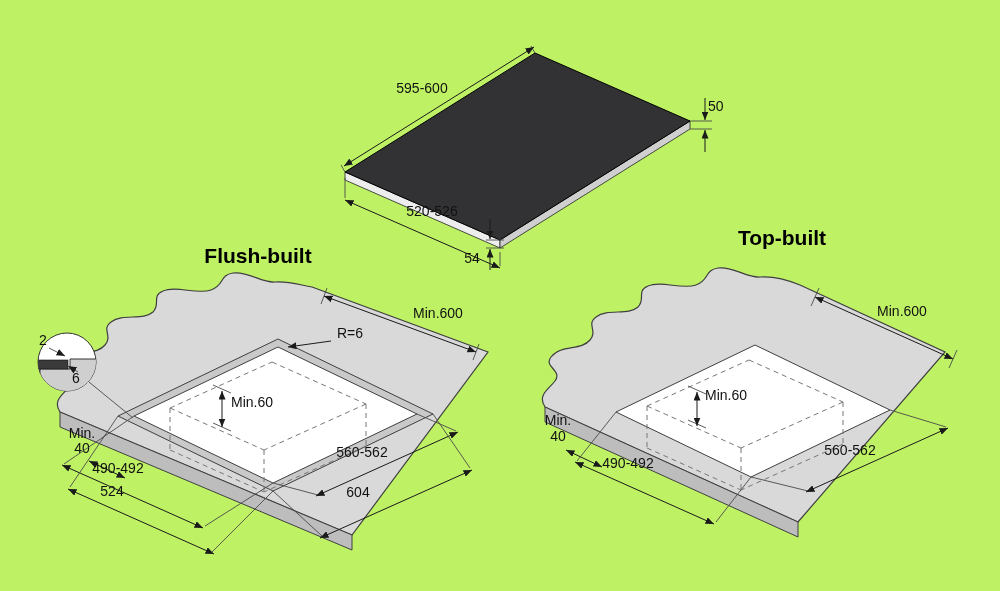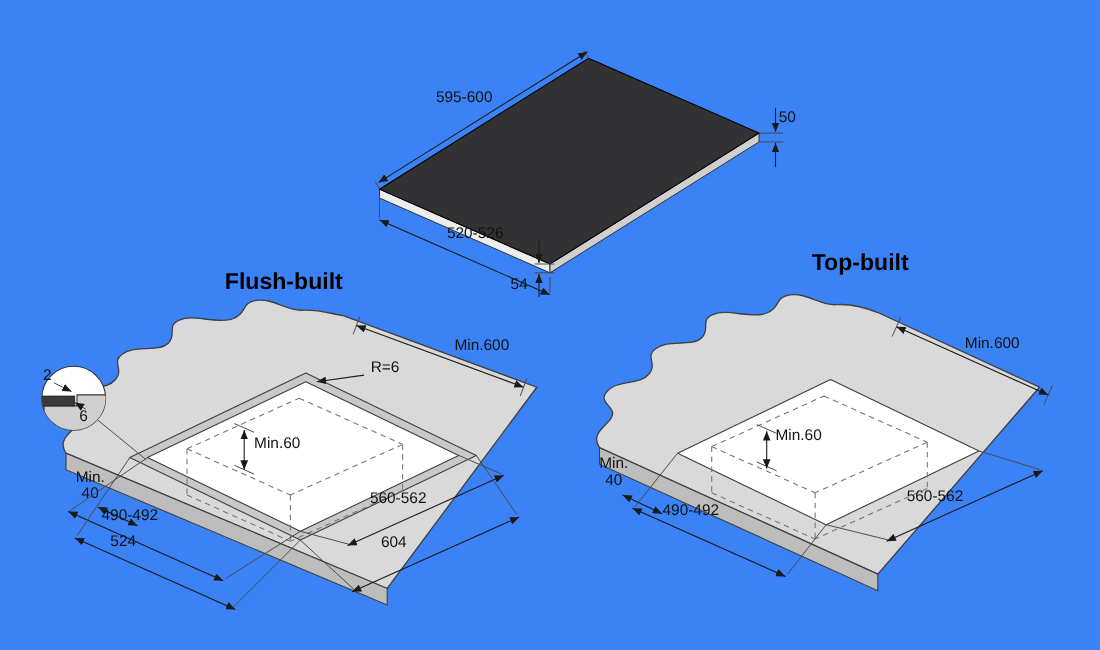--- a/index.html
+++ b/index.html
@@ -1,16 +1,16 @@
 <!DOCTYPE html>
 <html><head>
 <meta charset="utf-8">
 <style>
   html,body{margin:0;padding:0;background:#ffffff;}
-  .stage{position:relative;width:1000px;height:591px;background:#3b82f6;overflow:hidden;}
+  .stage{position:relative;width:1000px;height:591px;background:#bef264;overflow:hidden;}
   svg{display:block;}
   .lbl{font:14px "Liberation Sans", sans-serif;fill:#111;}
   .ttl{font:bold 21px "Liberation Sans", sans-serif;fill:#000;}
   .dim{stroke:#1a1a1a;stroke-width:1;fill:none;}
   .ext{stroke:#4a4a4a;stroke-width:0.9;fill:none;}
   .dash{stroke:#777;stroke-width:1;stroke-dasharray:5 4;fill:none;}
   .edge{stroke:#3f3f3f;stroke-width:1.2;}
 </style>
 </head>
 <body>

